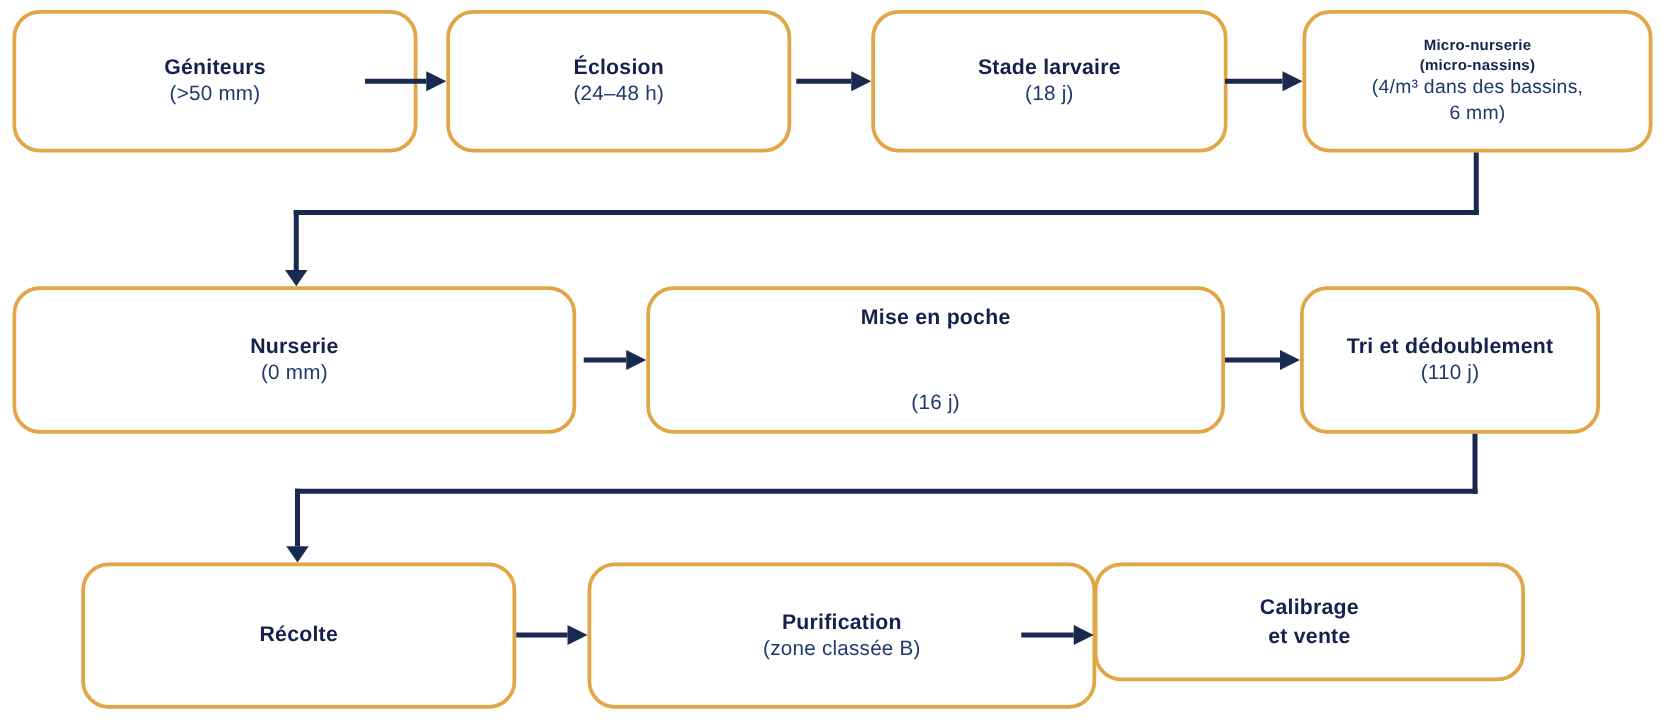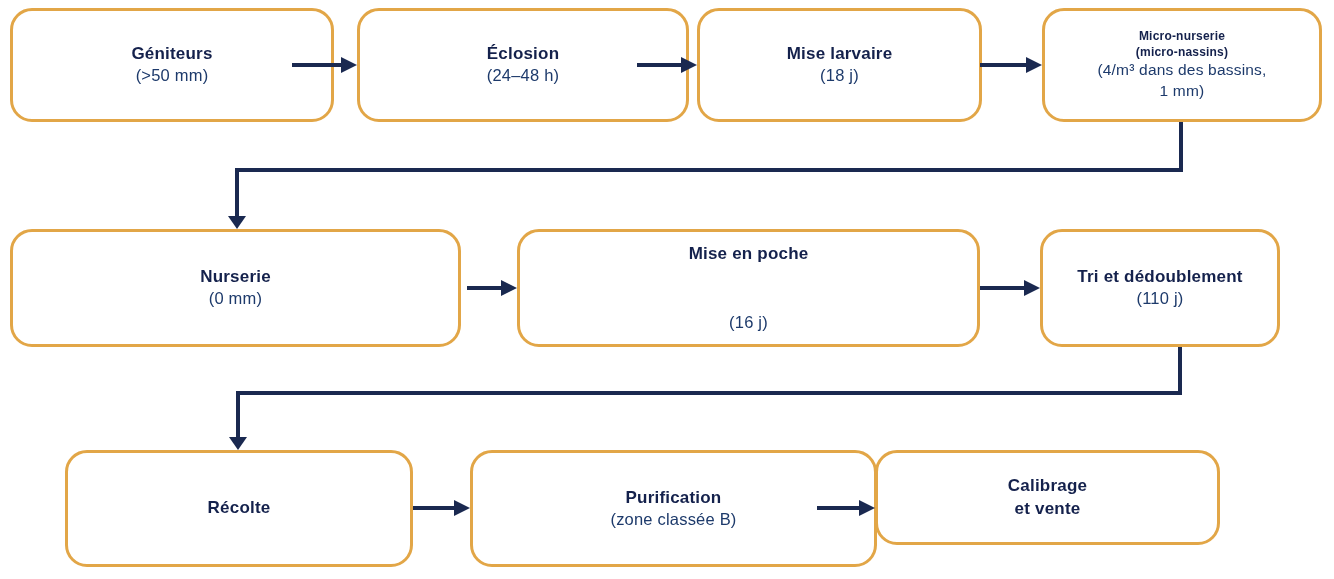--- a/index.html
+++ b/index.html
@@ -65,33 +65,33 @@
 </style>
 </head>
 <body>
 
 <div class="canvas">
 
   <div class="node" style="left:10px; top:8px; width:324px; height:114px;">
     <span class="node-title">Géniteurs</span>
     <span class="node-sub">(&gt;50 mm)</span>
   </div>
-  <div class="node" style="left:357px; top:8px; width:332px; height:114px;">
+  <div class="node" style="left:357px; top:8px; width:276px; height:114px;">
     <span class="node-title">Éclosion</span>
     <span class="node-sub">(24–48 h)</span>
   </div>
   <div class="node" style="left:697px; top:8px; width:285px; height:114px;">
-    <span class="node-title">Mise larvaire</span>
+    <span class="node-title">Stade larvaire</span>
     <span class="node-sub">(18 j)</span>
   </div>
   <div class="node" style="left:1042px; top:8px; width:280px; height:114px; padding:4px 8px;">
     <span class="node-title" style="font-size:12px;">Micro-nurserie
 (micro-nassins)</span>
     <span class="node-sub" style="font-size:15.5px;">(4/m³ dans des bassins,
-1 mm)</span>
+6 mm)</span>
   </div>
 
   <div class="node" style="left:10px; top:229px; width:451px; height:118px;">
     <span class="node-title">Nurserie</span>
     <span class="node-sub">(0 mm)</span>
   </div>
   <div class="node" style="left:517px; top:229px; width:463px; height:118px;gap:47px;">
     <span class="node-title">Mise en poche</span>
     <span class="node-sub">(16 j)</span>
   </div>

